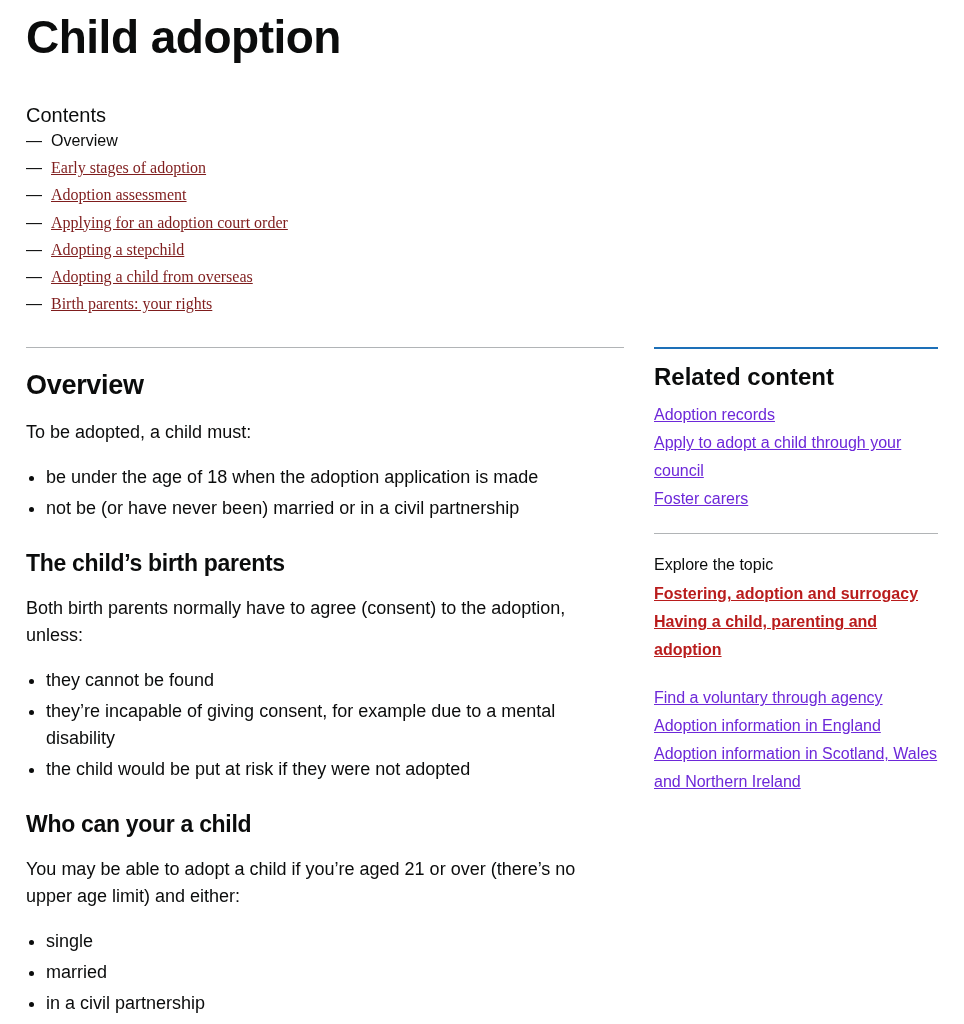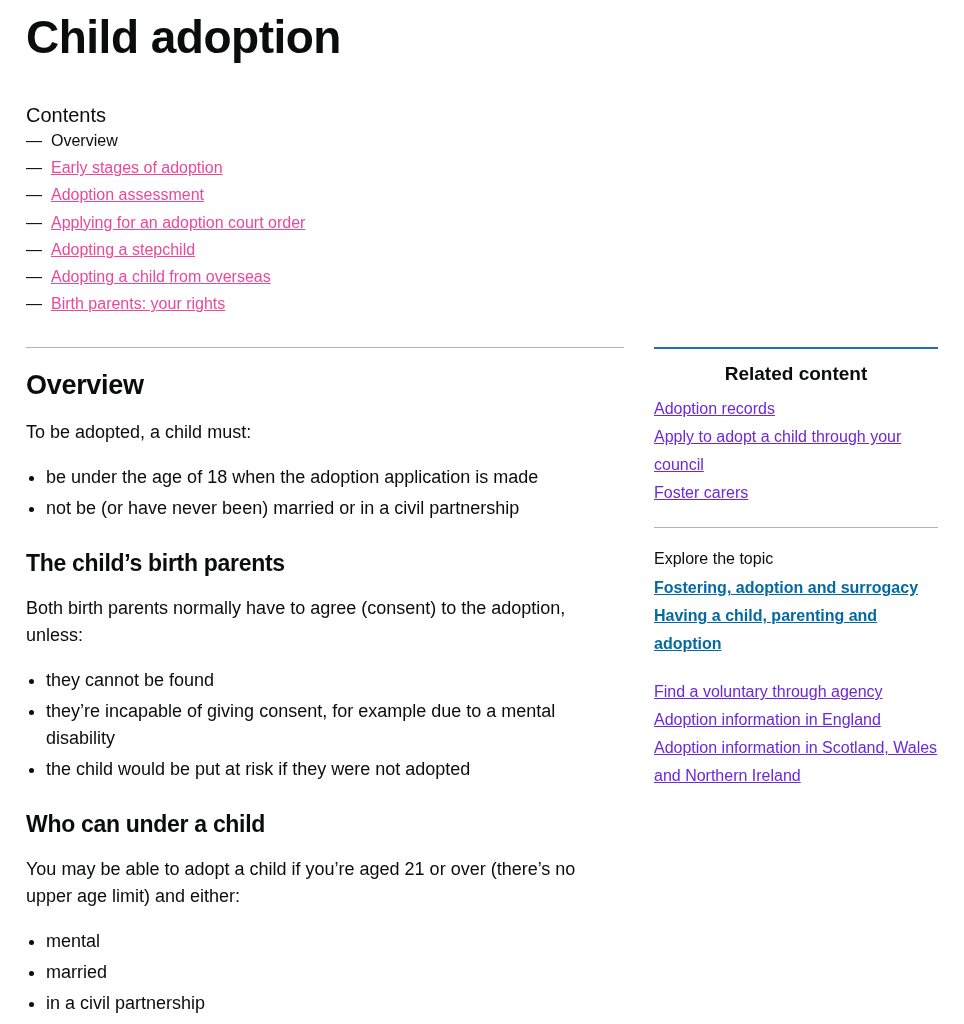--- a/index.html
+++ b/index.html
@@ -29,22 +29,23 @@
     font-size: 16px;
     line-height: 1.7;
   }
   .contents-list li::before {
     content: "—";
     position: absolute;
     left: 0;
     color: #0b0c0c;
   }
   .contents-list a {
-    color: #ec4899;
+    color: #7f1d1d;
     text-decoration: underline;
+    font-family: Liberation Serif, serif;
   }
   .contents-list .current {
     color: #0b0c0c;
   }
   .layout {
     display: flex;
     gap: 30px;
   }
   .main-col {
     flex: 0 0 598px;
@@ -77,24 +78,23 @@
     list-style: disc;
     padding-left: 20px;
     margin-bottom: 20px;
   }
   ul.body-list li {
     font-size: 18px;
     line-height: 1.5;
     margin-bottom: 4px;
   }
   .side-col h3 {
-    font-size: 19px;
+    font-size: 24px;
     font-weight: 700;
     margin-bottom: 10px;
-    text-align: center;
   }
   .side-links {
     list-style: none;
     margin-bottom: 20px;
   }
   .side-links li {
     font-size: 16px;
     line-height: 1.75;
   }
   .side-links a {
@@ -113,21 +113,21 @@
   .explore-links {
     list-style: none;
     margin-bottom: 20px;
   }
   .explore-links li {
     font-size: 16px;
     font-weight: 700;
     line-height: 1.75;
   }
   .explore-links a {
-    color: #0369a1;
+    color: #b91c1c;
     text-decoration: underline;
   }
 </style>
 </head>
 <body>
 
 <h1>Child adoption</h1>
 
 <div class="contents-label">Contents</div>
 <ul class="contents-list">
@@ -150,24 +150,24 @@
     </ul>
 
     <h2 class="subsection">The child’s birth parents</h2>
     <p>Both birth parents normally have to agree (consent) to the adoption, unless:</p>
     <ul class="body-list">
       <li>they cannot be found</li>
       <li>they’re incapable of giving consent, for example due to a mental disability</li>
       <li>the child would be put at risk if they were not adopted</li>
     </ul>
 
-    <h2 class="subsection">Who can under a child</h2>
+    <h2 class="subsection">Who can your a child</h2>
     <p>You may be able to adopt a child if you’re aged 21 or over (there’s no upper age limit) and either:</p>
     <ul class="body-list">
-      <li>mental</li>
+      <li>single</li>
       <li>married</li>
       <li>in a civil partnership</li>
 
     </ul>
   </div>
 
   <div class="side-col">
     <h3>Related content</h3>
     <ul class="side-links">
       <li><a href="#">Adoption records</a></li>

